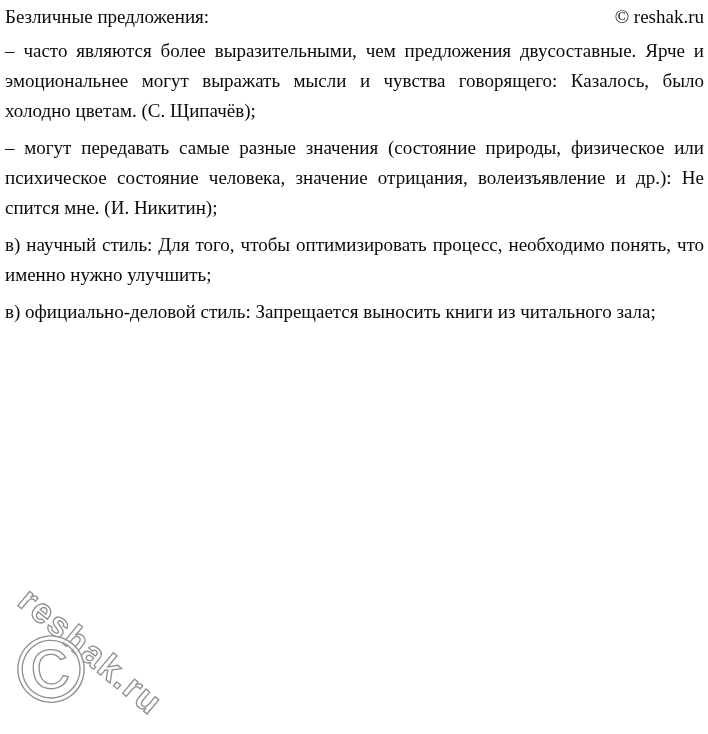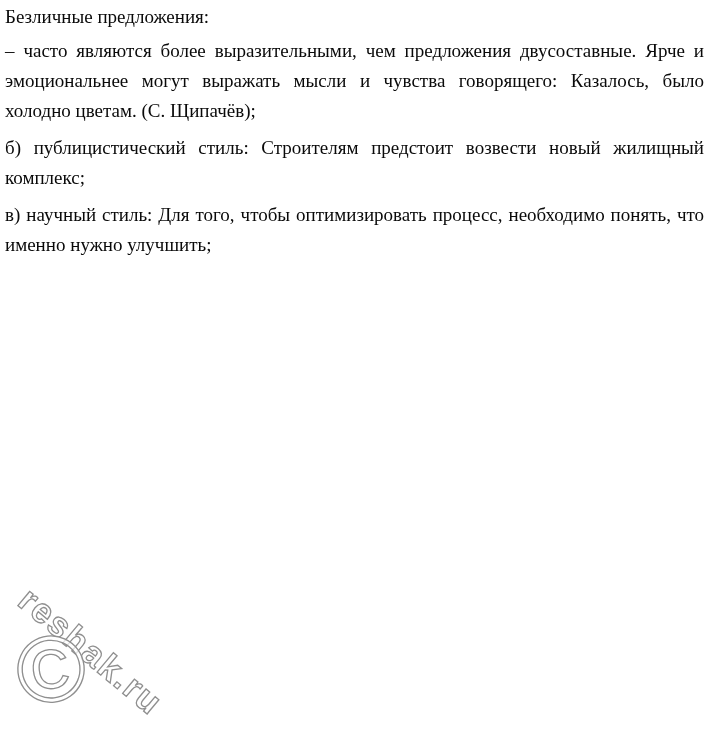--- a/index.html
+++ b/index.html
@@ -46,26 +46,28 @@
     paint-order: fill stroke;
   }
 </style>
 </head>
 <body>
 
 <div class="page">
 
   <div class="header-row">
     <span class="doc-title">Безличные предложения:</span>
+    <span class="copyright">© reshak.ru</span>
   </div>
 
   <div class="paras">
     <p class="first">– часто являются более выразительными, чем предложения двусоставные. Ярче и эмоциональнее могут выражать мысли и чувства говорящего: Казалось, было холодно цветам. (С. Щипачёв);</p>
-    <p>б) публицистический стиль: Строителям предстоит возвести новый жилищный комплекс;</p>
+    <p>– могут передавать самые разные значения (состояние природы, физическое или психическое состояние человека, значение отрицания, волеизъявление и др.): Не спится мне. (И. Никитин);</p>
     <p>в) научный стиль: Для того, чтобы оптимизировать процесс, необходимо понять, что именно нужно улучшить;</p>
+    <p>в) официально-деловой стиль: Запрещается выносить книги из читального зала;</p>
   </div>
 
   <svg class="watermark-layer" width="708" height="734" viewBox="0 0 708 734" xmlns="http://www.w3.org/2000/svg">
     <text transform="translate(16,604) rotate(40)" font-family="Liberation Sans, DejaVu Sans, sans-serif" font-size="35" font-weight="bold" letter-spacing="2" fill="rgba(255,255,255,0.72)" stroke="#8f8f8f" stroke-width="1.3">reshak.ru</text>
     <text transform="translate(20,705) rotate(-6)" font-family="Liberation Sans, DejaVu Sans, sans-serif" font-size="94" fill="rgba(255,255,255,0.72)" stroke="#8f8f8f" stroke-width="1.3">©</text>
   </svg>
 
 </div>
 
 </body></html>

